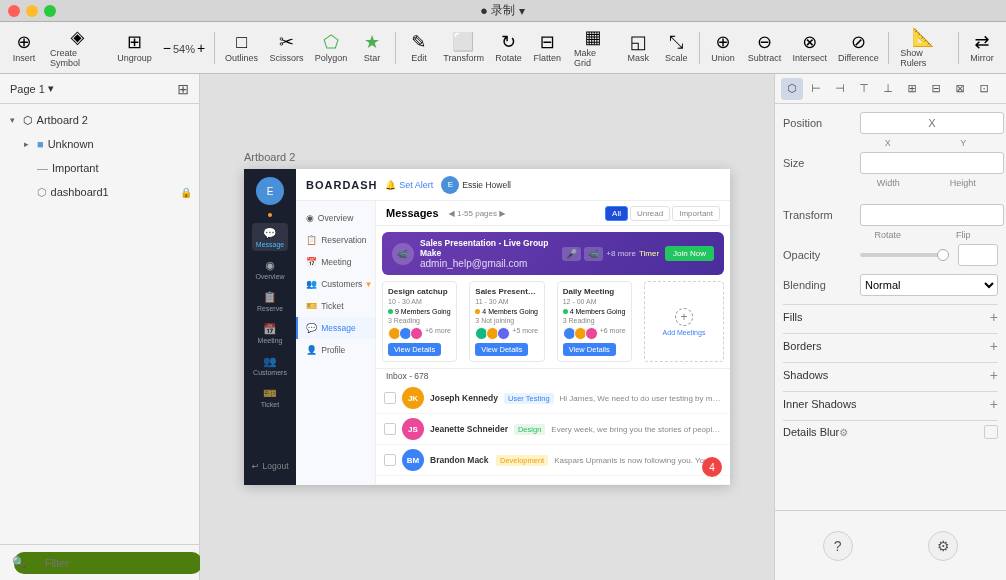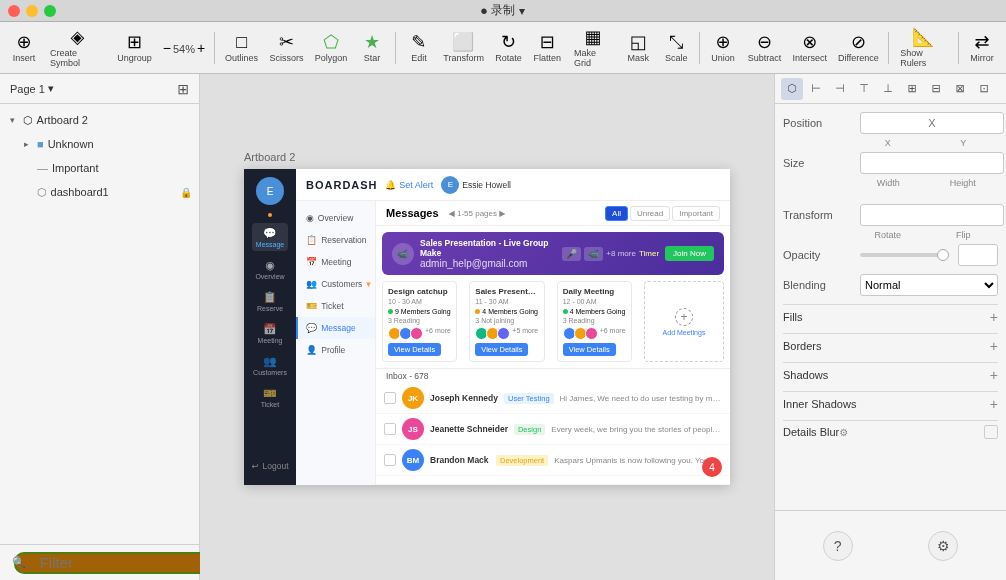--- a/index.html
+++ b/index.html
@@ -30,21 +30,21 @@
     .page-header-title { font-size: 11px; color: #333; display: flex; align-items: center; gap: 3px; }
     .layer-tree { flex: 1; overflow-y: auto; padding: 4px 0; }
     .layer-item { display: flex; align-items: center; height: 24px; padding-left: 10px; cursor: pointer; font-size: 11px; color: #333; }
     .layer-indent { padding-left: 24px; }
     .layer-arrow { width: 10px; color: #666; margin-right: 3px; font-size: 9px; }
     .layer-icon { margin-right: 4px; font-size: 11px; }
     .layer-lock { margin-left: auto; margin-right: 6px; color: #888; font-size: 10px; }
 
     
     .left-bottom { height: 36px; display: flex; align-items: center; padding: 0 8px; border-top: 1px solid #d0d0d0; gap: 6px; }
-    .filter-input { flex: 1; height: 22px; border: 2px solid #4d7c0f; border-radius: 10px; padding: 0 8px 0 24px; font-size: 15px; background: #a16207; }
+    .filter-input { flex: 1; height: 22px; border: 7px solid #4d7c0f; border-radius: 10px; padding: 0 8px 0 24px; font-size: 11px; background: #4d7c0f; }
     .search-icon-small { color: #888; font-size: 11px; margin-right: -18px; margin-left: 4px; z-index: 1; }
 
     
     .canvas { flex: 1; background: #e0e0e0; position: relative; overflow: hidden; display: flex; align-items: center; justify-content: center; }
 
     
     .right-panel { width: 232px; background: #f5f5f5; border-left: 1px solid #d0d0d0; display: flex; flex-direction: column; }
     .right-toolbar { height: 30px; display: flex; align-items: center; padding: 0 6px; border-bottom: 1px solid #d0d0d0; gap: 2px; }
     .right-tool-btn { width: 22px; height: 22px; display: flex; align-items: center; justify-content: center; border-radius: 3px; cursor: pointer; font-size: 11px; color: #555; }
     .right-tool-btn.active { background: #d0d8e8; }

